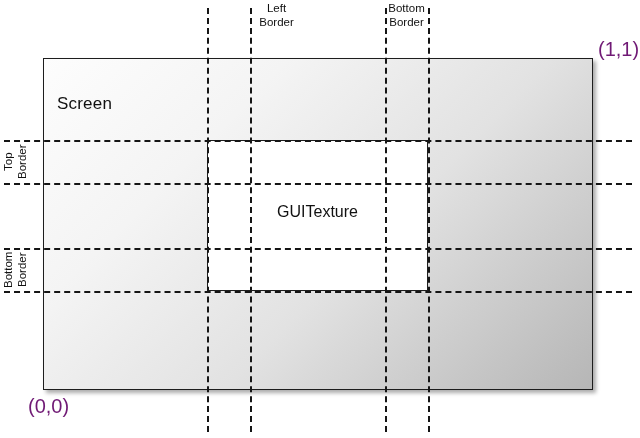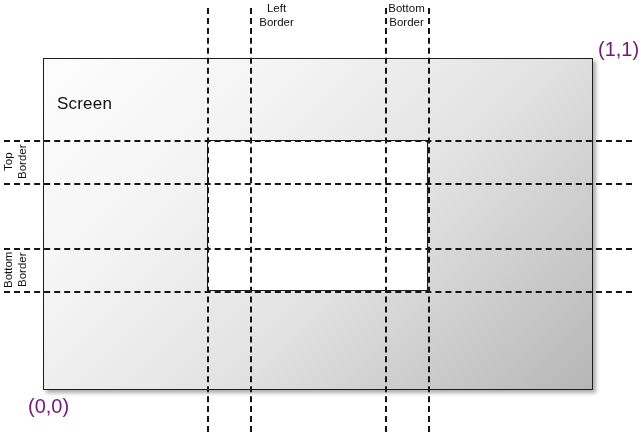--- a/index.html
+++ b/index.html
@@ -114,20 +114,21 @@
 </style>
 </head>
 <body>
 
 <div id="stage">
 
   <div id="screen-rect"></div>
   <div id="screen-label">Screen</div>
 
   <div id="gui-rect"></div>
+  <div id="gui-label">GUITexture</div>
 
   <div class="vline" style="left:207px"></div>
   <div class="vline" style="left:250px"></div>
   <div class="vline" style="left:385px"></div>
   <div class="vline" style="left:428px"></div>
 
   <div class="hline" style="top:140px"></div>
   <div class="hline" style="top:183px"></div>
   <div class="hline" style="top:248px"></div>
   <div class="hline" style="top:291px"></div>

